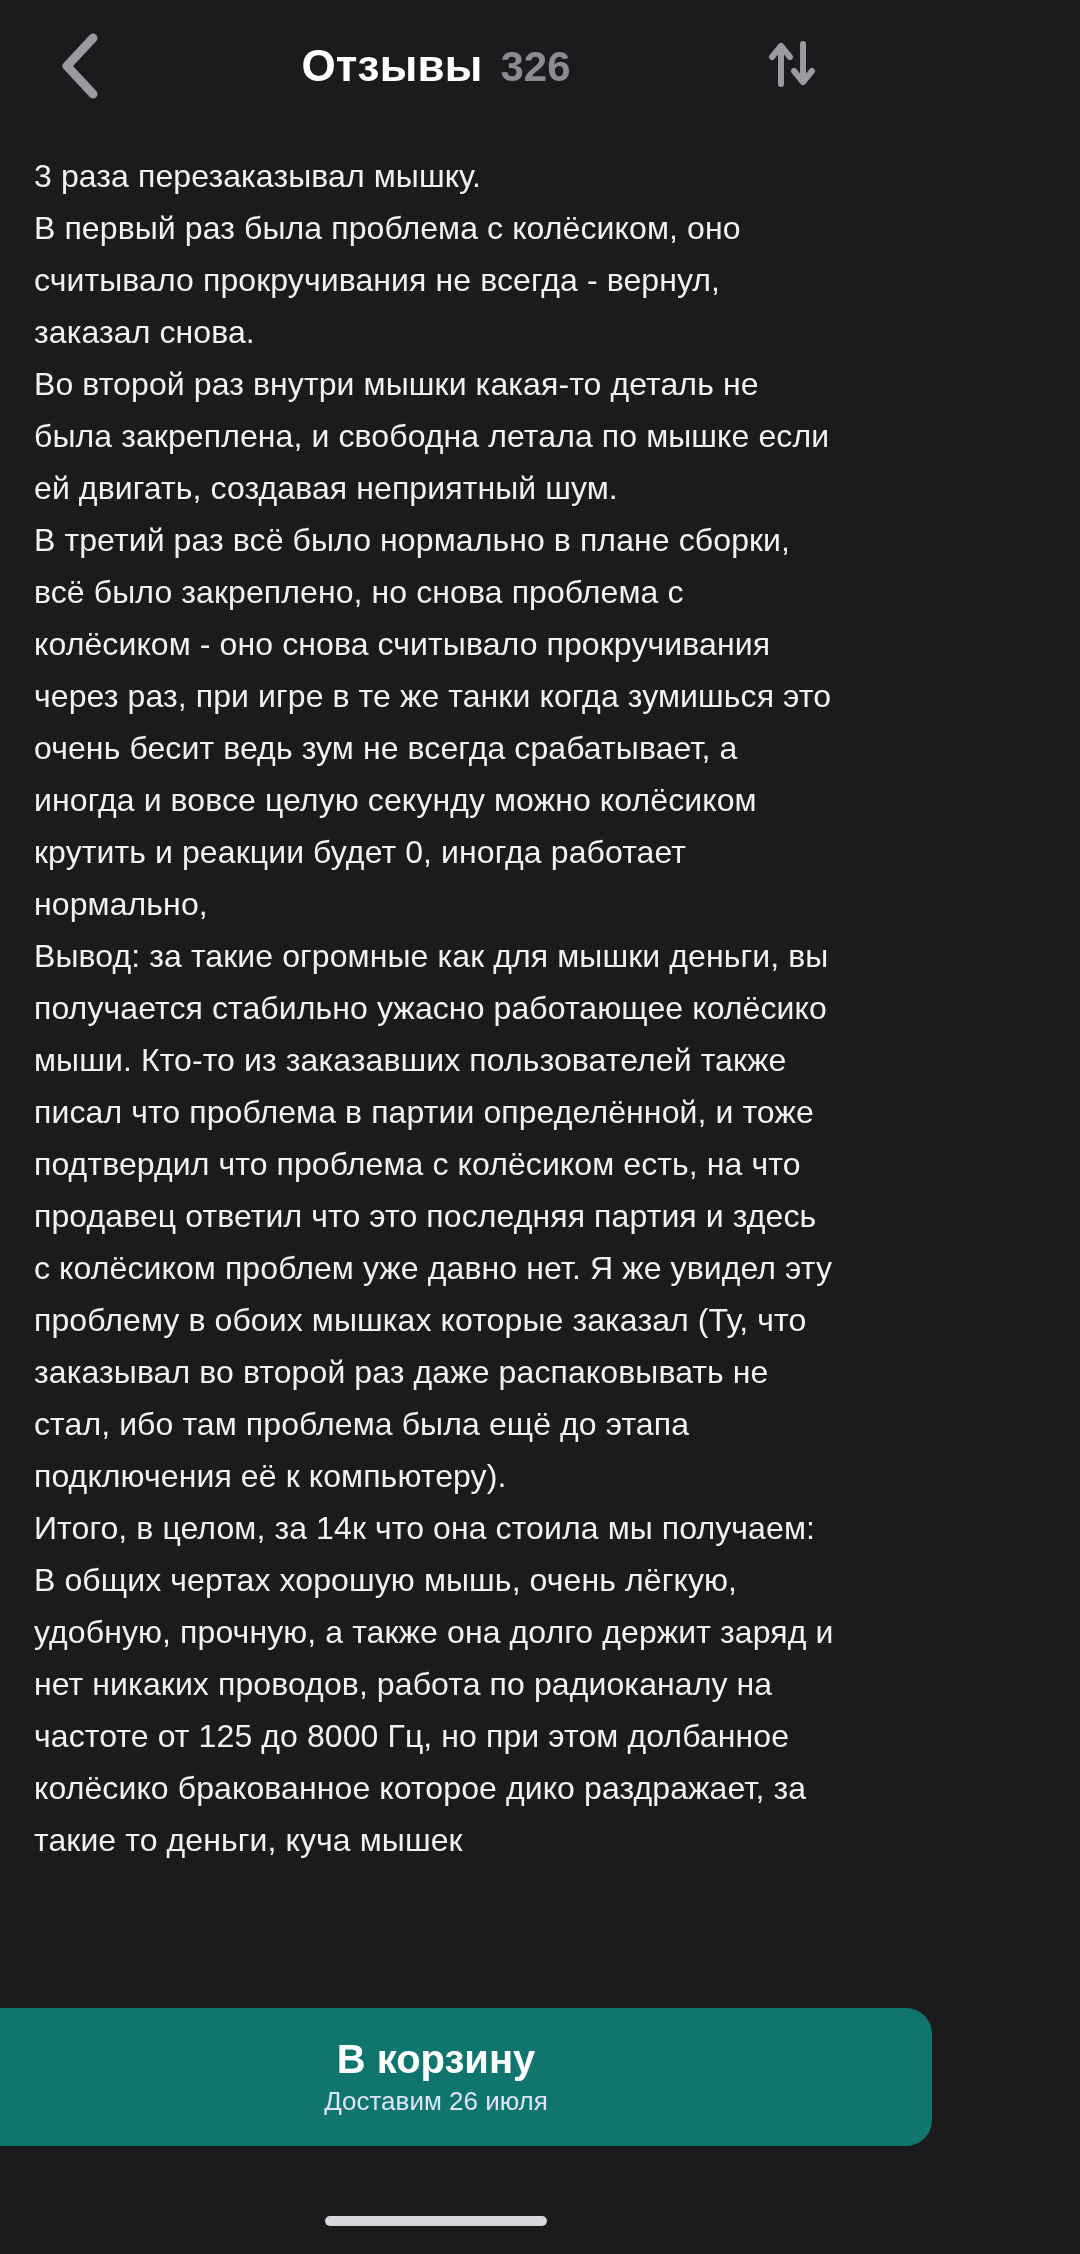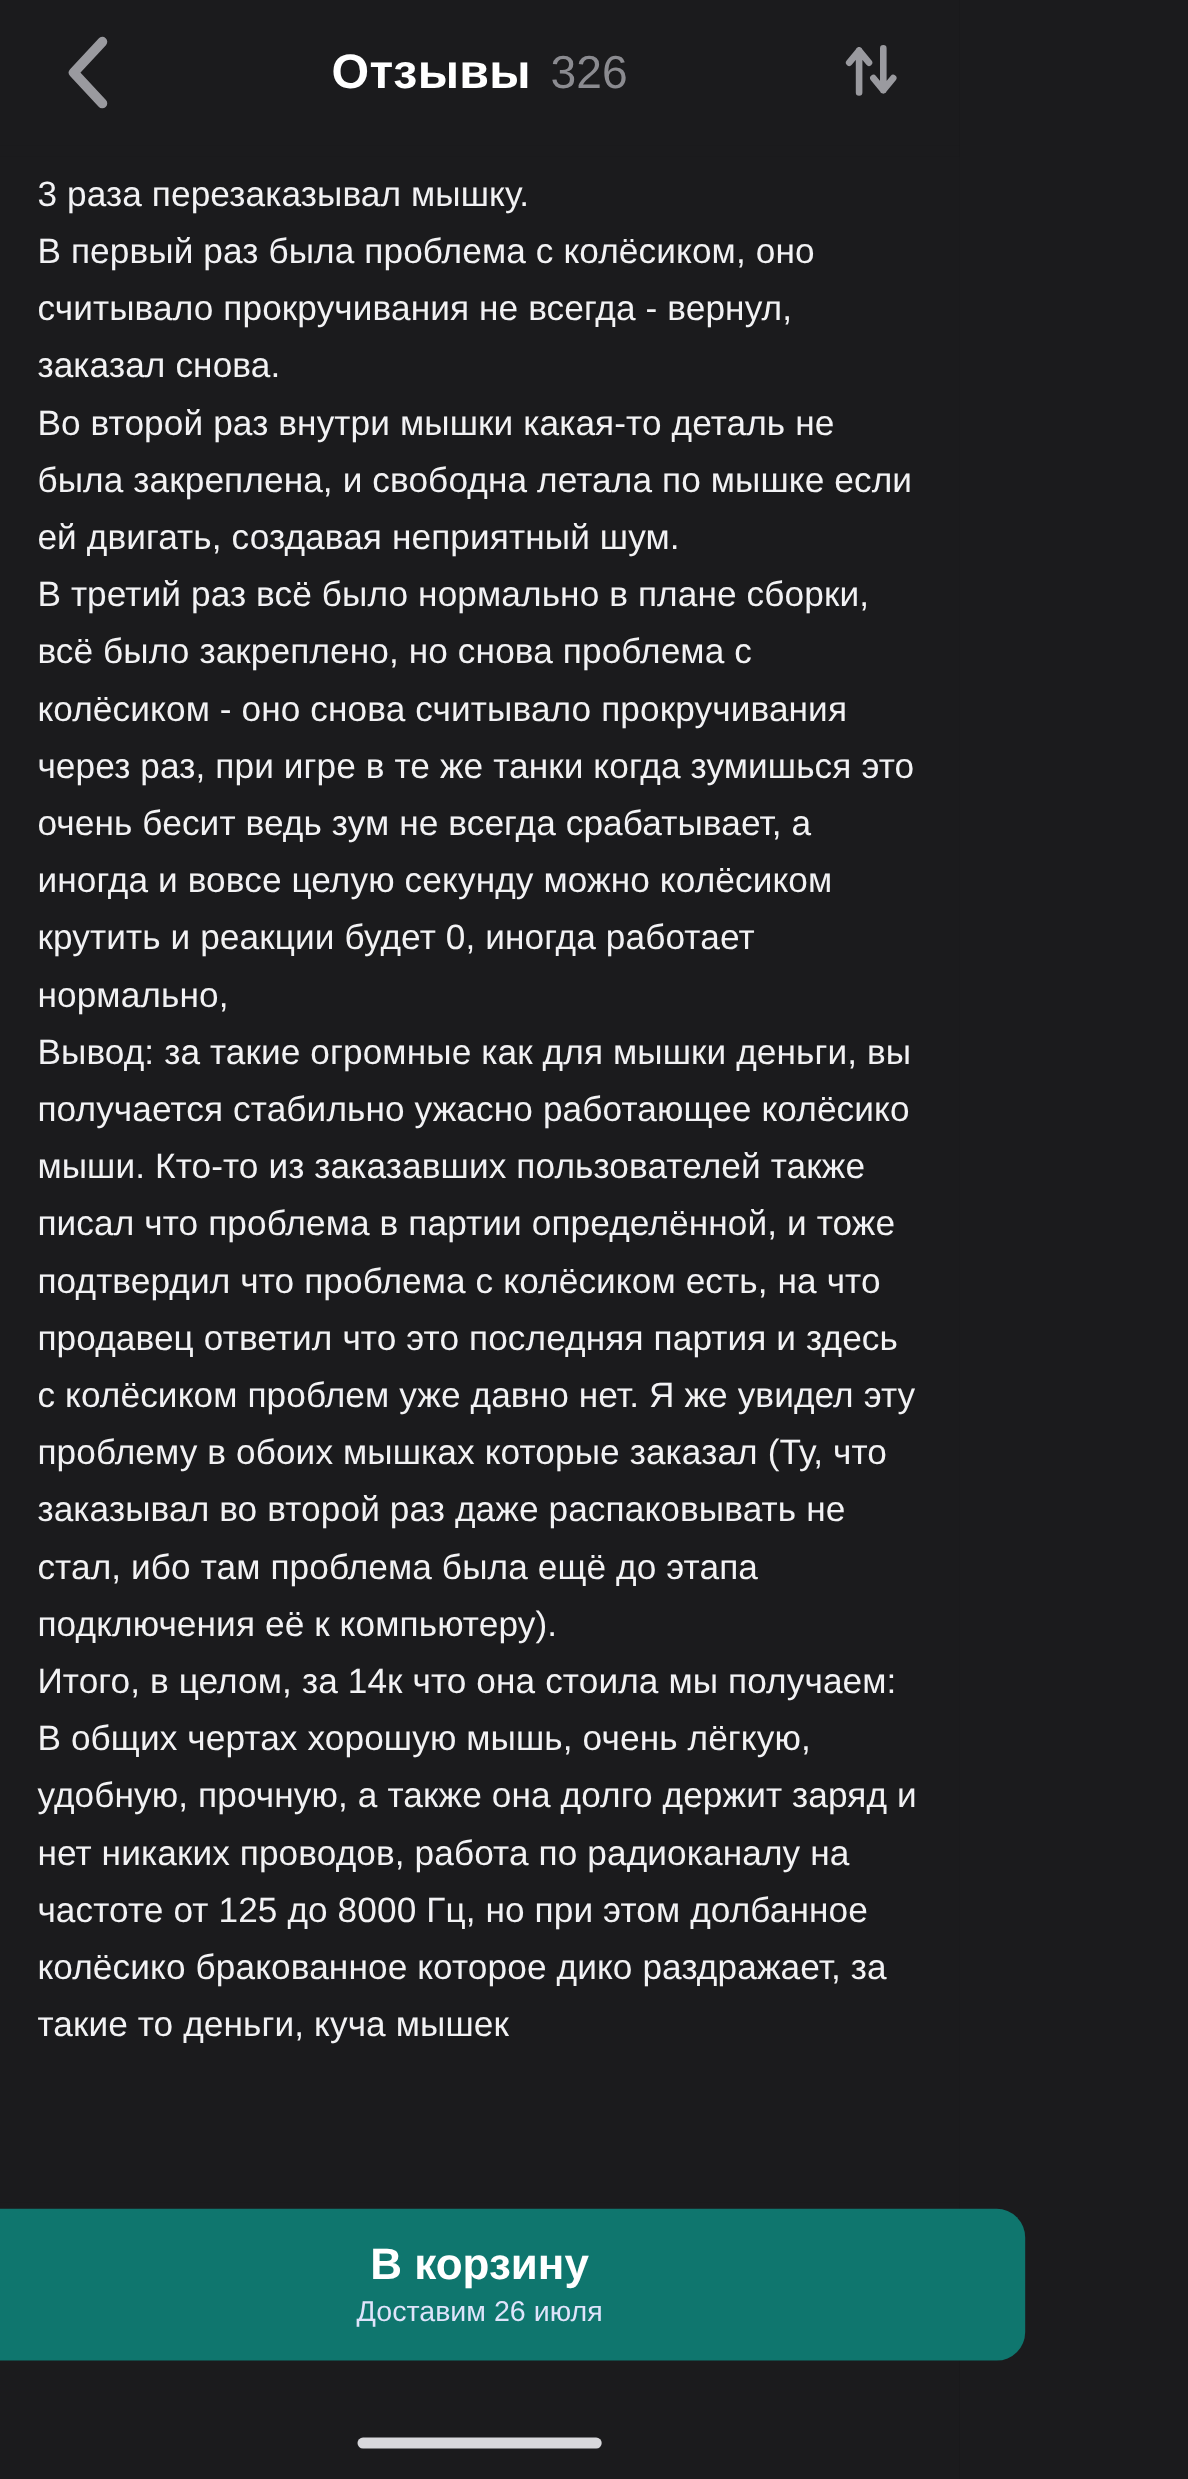--- a/index.html
+++ b/index.html
@@ -48,21 +48,21 @@
     gap: 18px;
   }
   .header-title {
     font-size: 44px;
     font-weight: bold;
     color: #ffffff;
     letter-spacing: 0.2px;
   }
   .header-count {
     font-size: 42px;
-    font-weight: normal;
+    font-weight: bold;
     color: #8b8b90;
   }
   .sort-btn {
     position: absolute;
     right: 44px;
     top: 50%;
     transform: translateY(-50%);
     width: 72px;
     height: 72px;
     display: flex;

